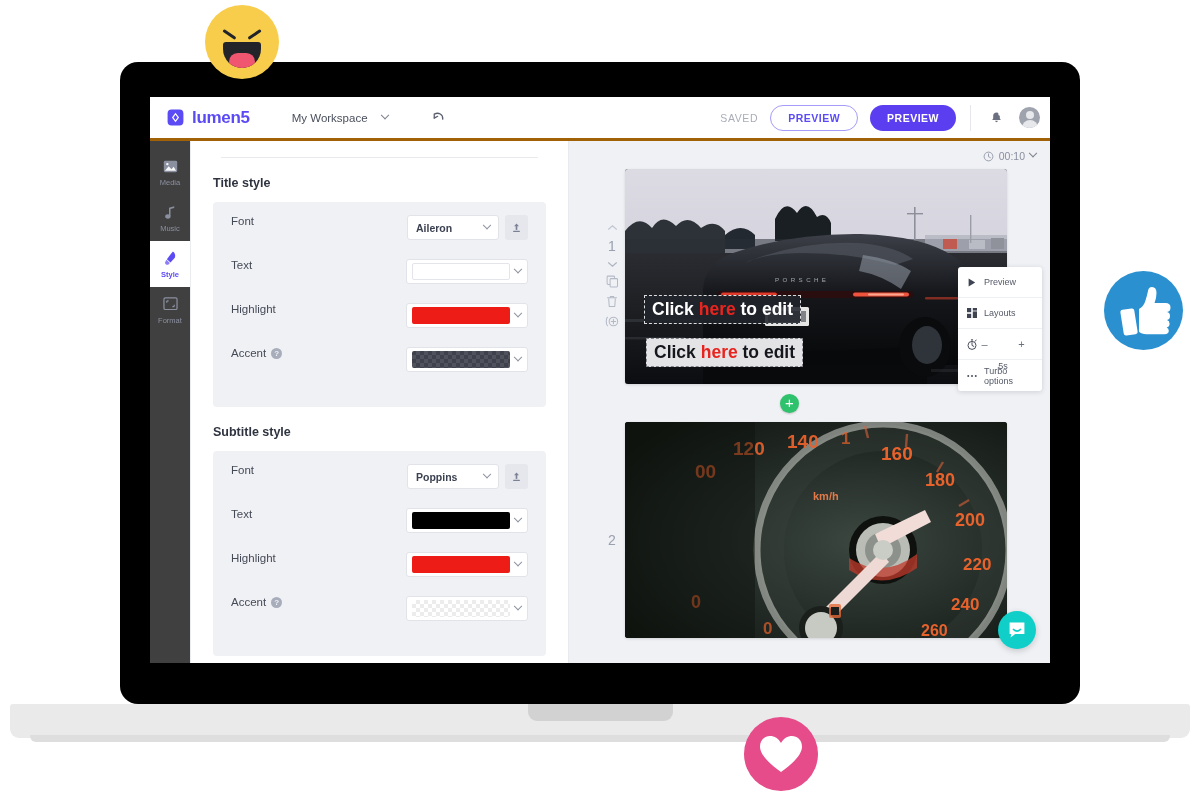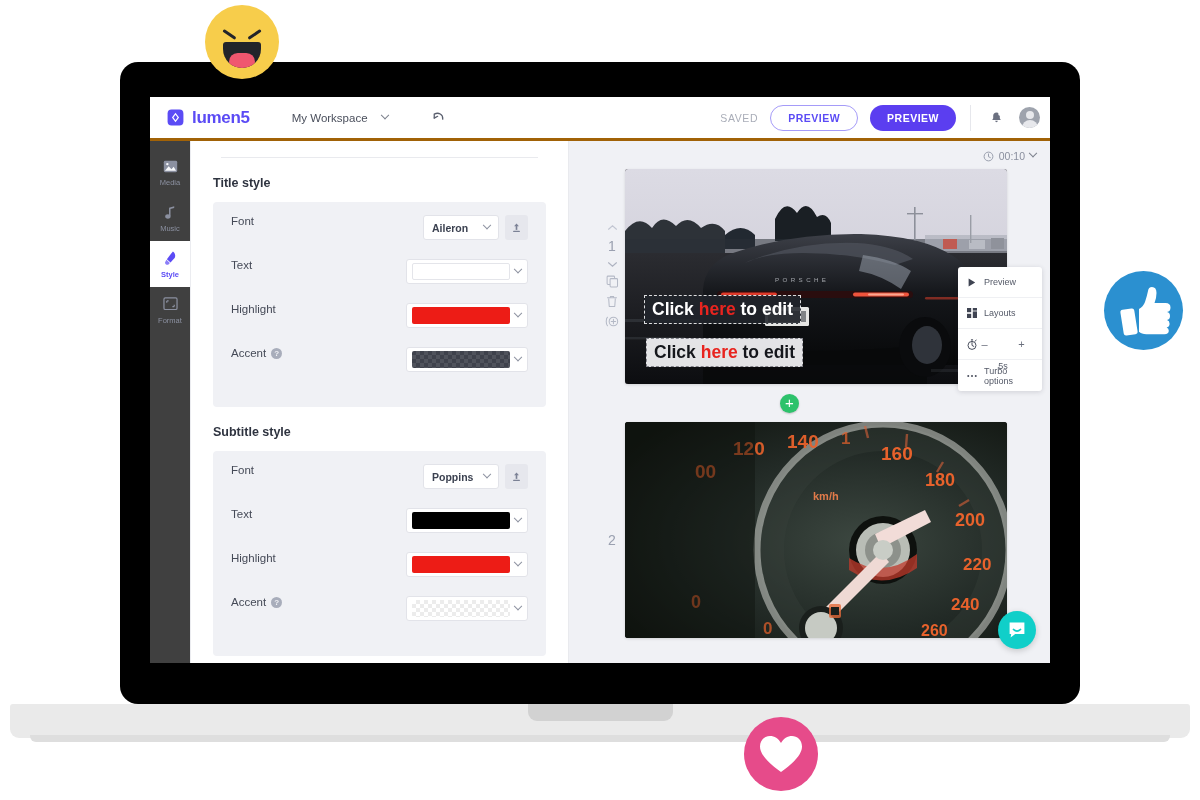--- a/index.html
+++ b/index.html
@@ -173,21 +173,21 @@
     display: flex; align-items: center; gap: 5px;
   }
   .help-dot {
     width: 11px; height: 11px; border-radius: 50%;
     background: #a8adbb; color: #f0f1f5;
     font-size: 8px; line-height: 11px; text-align: center;
     font-weight: bold; flex: none;
   }
   .row-ctrl { margin-left: auto; display: flex; align-items: center; gap: 6px; }
   .select-box {
-    width: 76px; height: 25px;
+    width: 92px; height: 25px;
     background: #ffffff; border: 1px solid #e2e3e9;
     border-radius: 3px;
     display: flex; align-items: center;
     padding: 0 8px; cursor: pointer;
   }
   .select-val { font-size: 10.5px; font-weight: bold; color: #3b4150; }
   .select-box .chev-sm { margin-left: auto; border-color: #8d92a0; }
   .upload-btn {
     width: 23px; height: 25px;
     background: #e6e7ed; border-radius: 3px;

